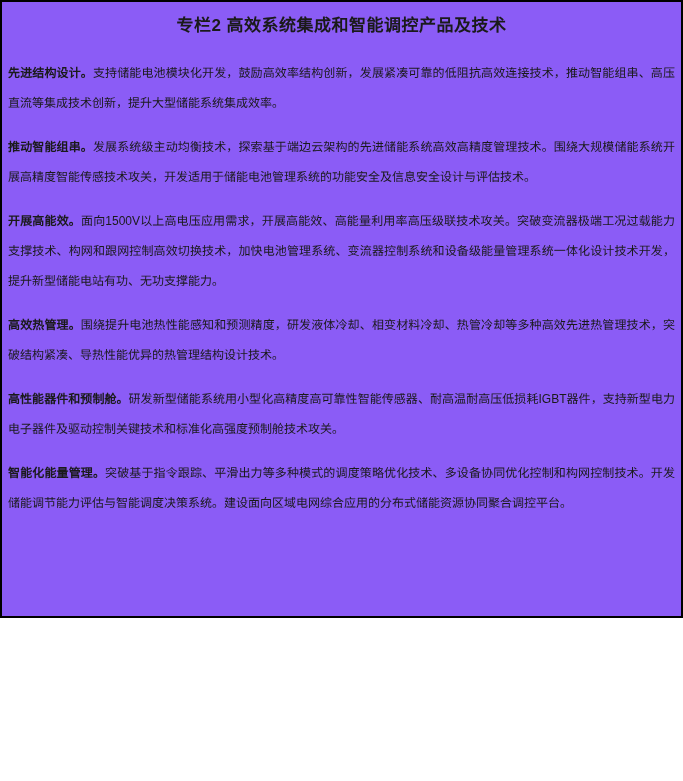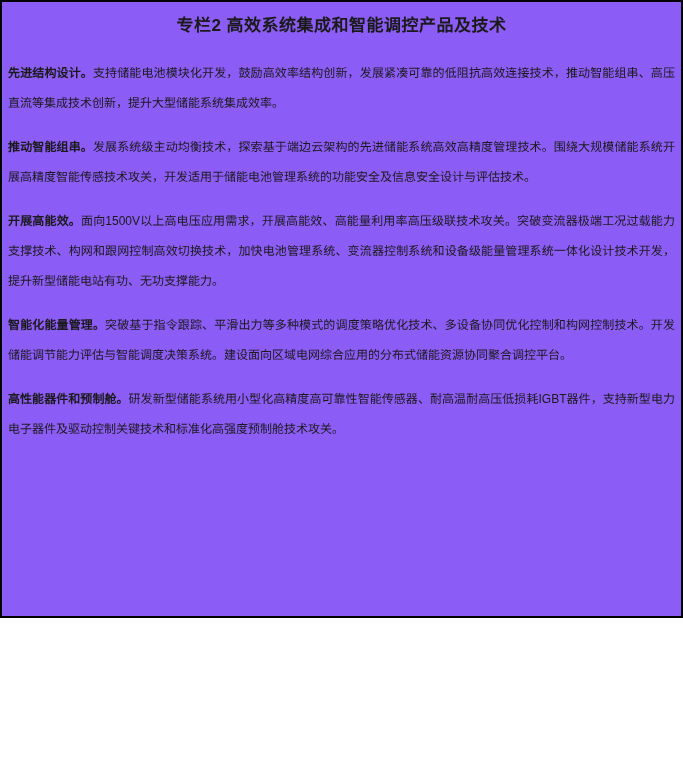--- a/index.html
+++ b/index.html
@@ -49,18 +49,19 @@
 <div class="page">
 
   <h1 class="box-title">专栏2 高效系统集成和智能调控产品及技术</h1>
 
   <p class="para first"><span class="lead">先进结构设计。</span><span class="body-text">支持储能电池模块化开发，鼓励高效率结构创新，发展紧凑可靠的低阻抗高效连接技术，推动智能组串、高压直流等集成技术创新，提升大型储能系统集成效率。</span></p>
 
   <p class="para"><span class="lead">推动智能组串。</span><span class="body-text">发展系统级主动均衡技术，探索基于端边云架构的先进储能系统高效高精度管理技术。围绕大规模储能系统开展高精度智能传感技术攻关，开发适用于储能电池管理系统的功能安全及信息安全设计与评估技术。</span></p>
 
   <p class="para"><span class="lead">开展高能效。</span><span class="body-text">面向1500V以上高电压应用需求，开展高能效、高能量利用率高压级联技术攻关。突破变流器极端工况过载能力支撑技术、构网和跟网控制高效切换技术，加快电池管理系统、变流器控制系统和设备级能量管理系统一体化设计技术开发，提升新型储能电站有功、无功支撑能力。</span></p>
 
+  <p class="para"><span class="lead">高效热管理。</span><span class="body-text">围绕提升电池热性能感知和预测精度，研发液体冷却、相变材料冷却、热管冷却等多种高效先进热管理技术，突破结构紧凑、导热性能优异的热管理结构设计技术。</span></p>
+
+  <p class="para"><span class="lead">高性能器件和预制舱。</span><span class="body-text">研发新型储能系统用小型化高精度高可靠性智能传感器、耐高温耐高压低损耗IGBT器件，支持新型电力电子器件及驱动控制关键技术和标准化高强度预制舱技术攻关。</span></p>
 
   <p class="para"><span class="lead">智能化能量管理。</span><span class="body-text">突破基于指令跟踪、平滑出力等多种模式的调度策略优化技术、多设备协同优化控制和构网控制技术。开发储能调节能力评估与智能调度决策系统。建设面向区域电网综合应用的分布式储能资源协同聚合调控平台。</span></p>
-
-  <p class="para"><span class="lead">高性能器件和预制舱。</span><span class="body-text">研发新型储能系统用小型化高精度高可靠性智能传感器、耐高温耐高压低损耗IGBT器件，支持新型电力电子器件及驱动控制关键技术和标准化高强度预制舱技术攻关。</span></p>
 
 </div>
 
 </body></html>

